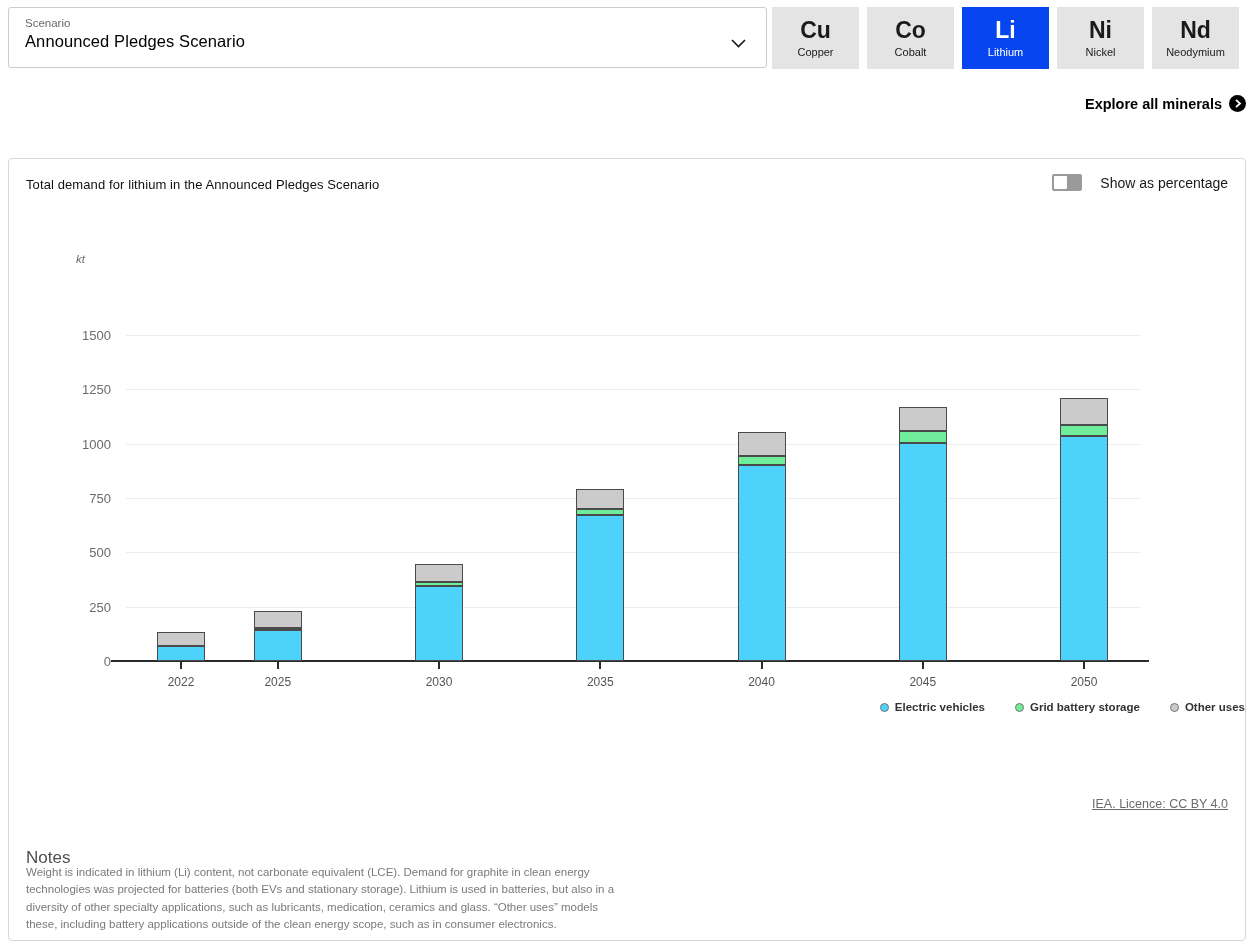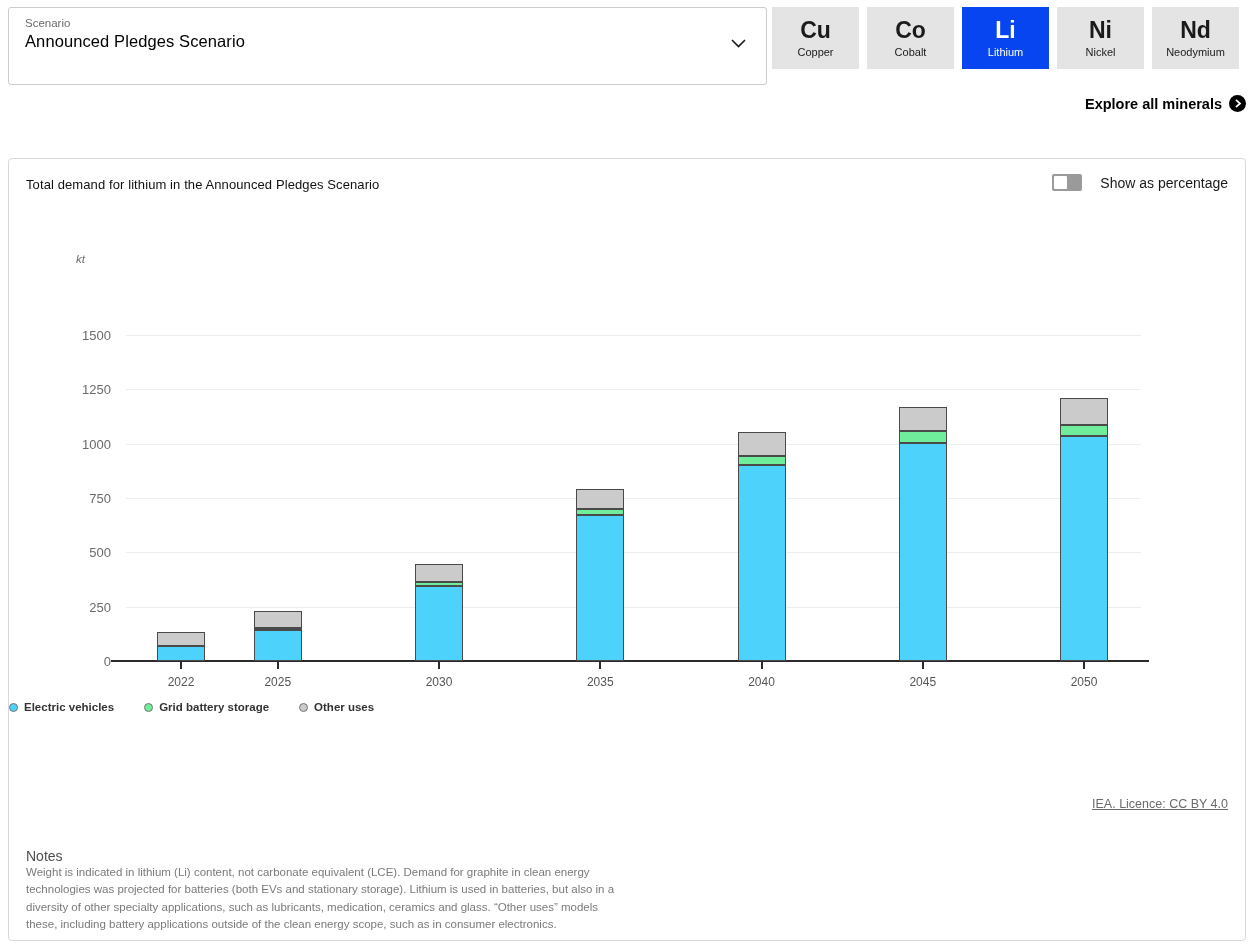--- a/index.html
+++ b/index.html
@@ -4,21 +4,21 @@
 <style>
   * { box-sizing: border-box; margin: 0; padding: 0; }
   html,body { background:#fff; }
   body {
     width:1254px; height:947px; position:relative; overflow:hidden;
     font-family:"Liberation Sans", sans-serif; color:#1a1a1a;
   }
 
   
   .scenario-select {
-    position:absolute; left:8px; top:7px; width:759px; height:78px;
+    position:absolute; left:8px; top:7px; width:759px; height:61px;
     border:1px solid #ccc; border-radius:3px; background:#fff;
     padding:9px 50px 0 16px; cursor:pointer;
   }
   .scenario-select .lbl { font-size:11.5px; color:#6b6b6b; }
   .scenario-select .val { font-size:16.5px; font-weight:normal; color:#000; margin-top:3px; letter-spacing:.1px; }
   .scenario-select .chev { position:absolute; right:20px; top:26px; }
 
   
   .mineral-tabs { position:absolute; left:772px; top:7px; display:flex; gap:8px; }
   .mtab {
@@ -54,31 +54,31 @@
   .ylabels { position:absolute; left:0; top:176px; width:102px; height:326px; }
   .ytick { position:absolute; right:0; width:100%; text-align:right; font-size:13px; color:#6b6b6b; }
 
   .plot { position:absolute; left:117px; top:176px; width:1015px; height:326px; }
   .gridline { position:absolute; left:0; width:100%; height:1px; background:#ededed; }
   .axis-line { position:absolute; left:-15px; bottom:-1px; width:calc(100% + 23px); height:2px; background:#2b2b2b; }
   .bar-seg { position:absolute; border:1px solid #4a4a4a; }
   .axis-tick { position:absolute; width:2px; height:7px; bottom:-8px; background:#2b2b2b; }
   .xtick { position:absolute; width:64px; text-align:center; font-size:12px; color:#555; }
 
-  .legend { position:absolute; left:0; top:542px; width:100%; display:flex; justify-content:flex-start; gap:30px; }
+  .legend { position:absolute; left:0; top:542px; width:100%; display:flex; justify-content:flex-end; gap:30px; }
   .legend-item { display:flex; align-items:center; gap:6px; cursor:pointer; }
   .legend-swatch { width:9px; height:9px; border-radius:50%; border:1px solid #757575; }
   .legend-label { font-size:11.5px; font-weight:bold; color:#333; }
 
   .licence {
     position:absolute; right:17px; top:638px; font-size:12.5px; color:#6b6b6b;
     text-decoration:underline; cursor:pointer;
   }
 
-  .notes-title { position:absolute; left:17px; top:689px; font-size:14px; color:#4f4f4f; }
+  .notes-title { position:absolute; left:17px; top:689px; font-size:17px; color:#4f4f4f; }
   .notes-text  { position:absolute; left:17px; top:705px; width:600px; font-size:11.5px; color:#7a7a7a; line-height:1.5; }
 </style>
 </head>
 <body>
 
 <div class="scenario-select">
   <div class="lbl">Scenario</div>
   <div class="val">Announced Pledges Scenario</div>
   <span class="chev">
     <svg width="15" height="9" viewBox="0 0 15 9">

